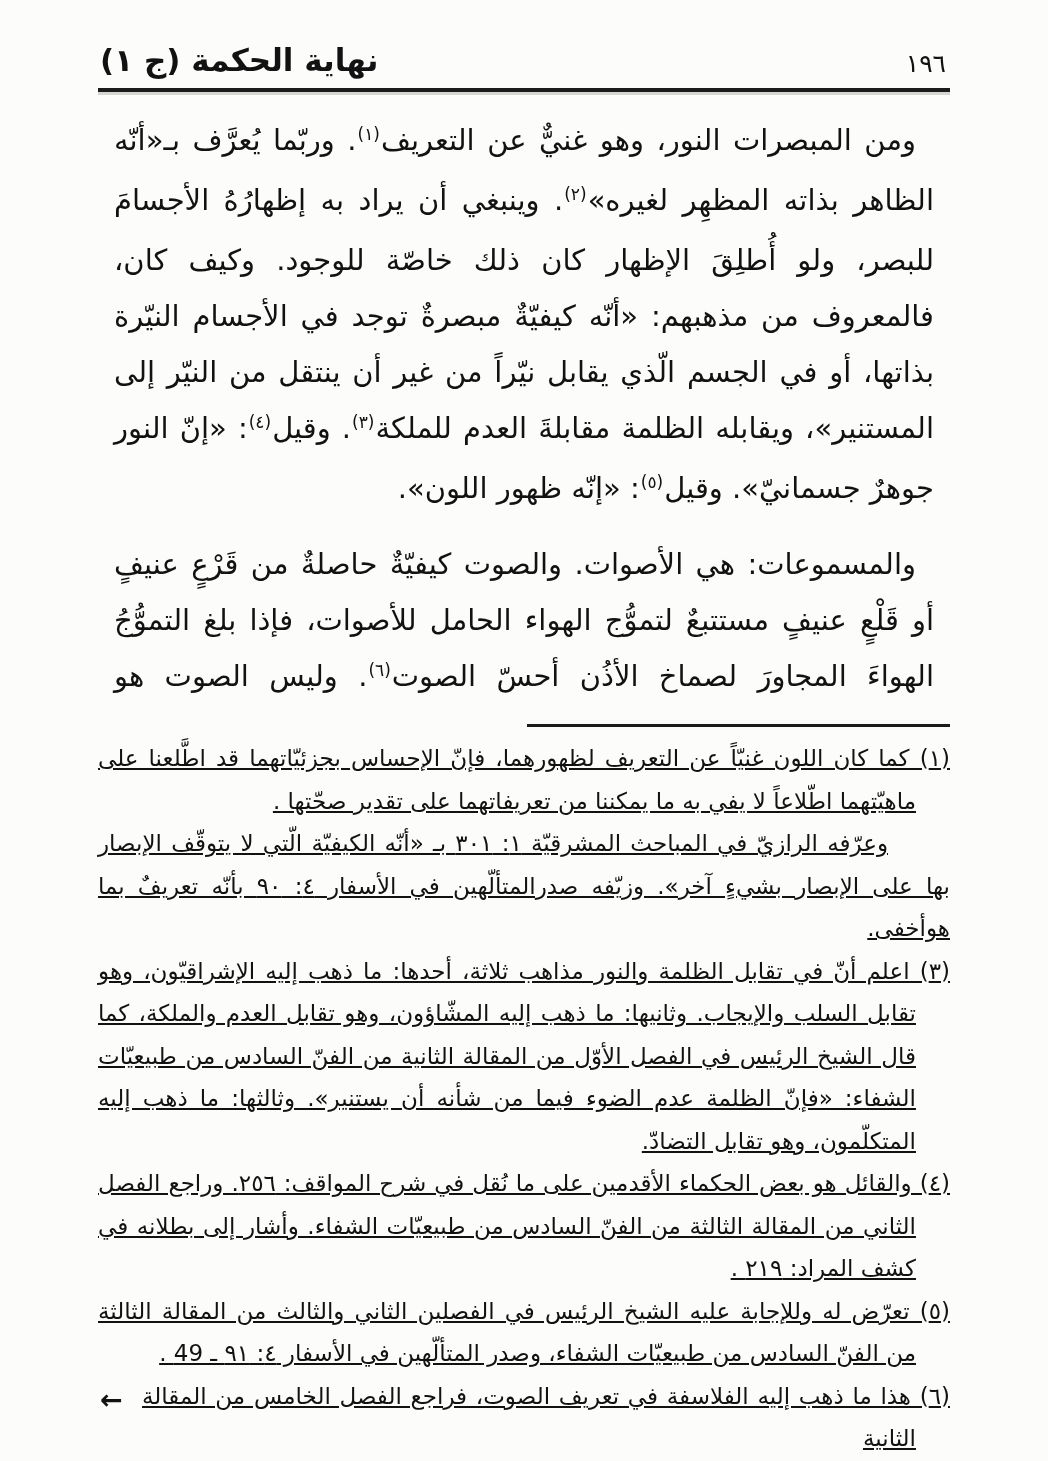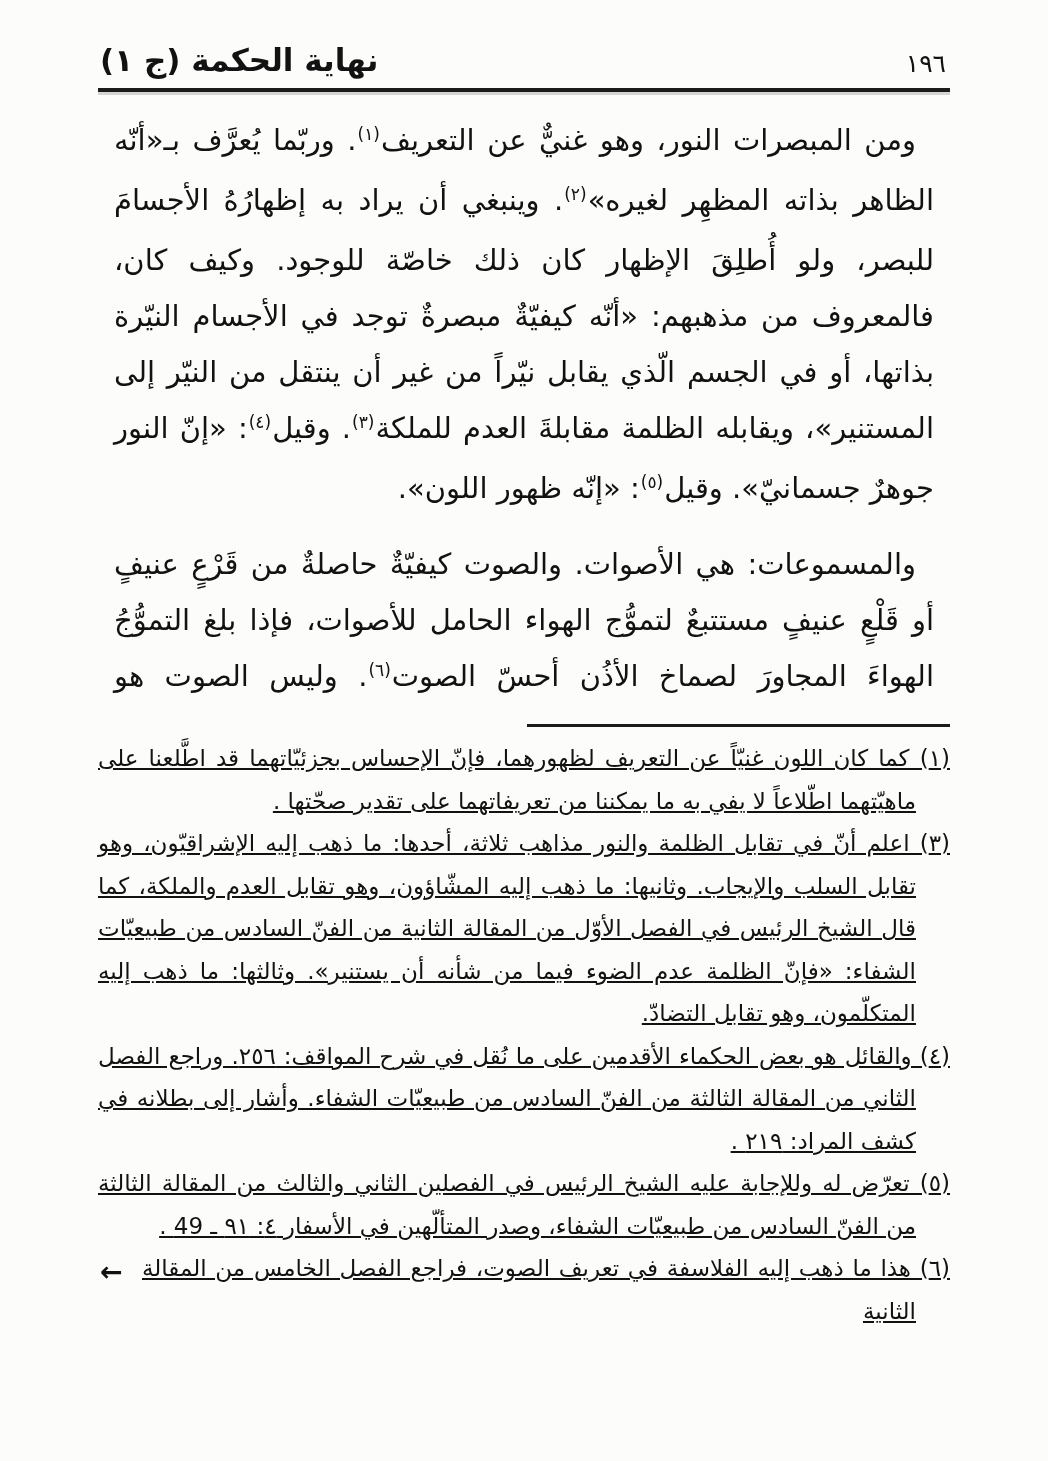--- a/index.html
+++ b/index.html
@@ -92,19 +92,20 @@
   <main class="body-text">
     <p class="body-p"><span>ومن المبصرات النور، وهو غنيٌّ عن التعريف</span><span class="fnref">(١)</span><span>. وربّما يُعرَّف بـ«أنّه الظاهر بذاته المظهِر لغيره»</span><span class="fnref">(٢)</span><span>. وينبغي أن يراد به إظهارُهُ الأجسامَ للبصر، ولو أُطلِقَ الإظهار كان ذلك خاصّة للوجود. وكيف كان، فالمعروف من مذهبهم: «أنّه كيفيّةٌ مبصرةٌ توجد في الأجسام النيّرة بذاتها، أو في الجسم الّذي يقابل نيّراً من غير أن ينتقل من النيّر إلى المستنير»، ويقابله الظلمة مقابلةَ العدم للملكة</span><span class="fnref">(٣)</span><span>. وقيل</span><span class="fnref">(٤)</span><span>: «إنّ النور جوهرٌ جسمانيّ». وقيل</span><span class="fnref">(٥)</span><span>: «إنّه ظهور اللون».</span></p>
 
     <p class="body-p stretch-last"><span>والمسموعات: هي الأصوات. والصوت كيفيّةٌ حاصلةٌ من قَرْعٍ عنيفٍ أو قَلْعٍ عنيفٍ مستتبعٌ لتموُّج الهواء الحامل للأصوات، فإذا بلغ التموُّجُ الهواءَ المجاورَ لصماخ الأذُن أحسّ الصوت</span><span class="fnref">(٦)</span><span>. وليس الصوت هو</span></p>
   </main>
 
   <div class="fn-sep"></div>
 
   <section class="footnotes">
     <p class="fn">(١) كما كان اللون غنيّاً عن التعريف لظهورهما، فإنّ الإحساس بجزئيّاتهما قد اطَّلعنا على ماهيّتهما اطّلاعاً لا يفي به ما يمكننا من تعريفاتهما على تقدير صحّتها .</p>
+    <p class="fn fn-cont">وعرّفه الرازيّ في المباحث المشرقيّة ١: ٣٠١ بـ «أنّه الكيفيّة الّتي لا يتوقّف الإبصار بها على الإبصار بشيءٍ آخر». وزيّفه صدرالمتألّهين في الأسفار ٤: ٩٠ بأنّه تعريفٌ بما هوأخفى.</p>
     <p class="fn">(٣) اعلم أنّ في تقابل الظلمة والنور مذاهب ثلاثة، أحدها: ما ذهب إليه الإشراقيّون، وهو تقابل السلب والإيجاب. وثانيها: ما ذهب إليه المشّاؤون، وهو تقابل العدم والملكة، كما قال الشيخ الرئيس في الفصل الأوّل من المقالة الثانية من الفنّ السادس من طبيعيّات الشفاء: «فإنّ الظلمة عدم الضوء فيما من شأنه أن يستنير». وثالثها: ما ذهب إليه المتكلّمون، وهو تقابل التضادّ.</p>
     <p class="fn">(٤) والقائل هو بعض الحكماء الأقدمين على ما نُقل في شرح المواقف: ٢٥٦. وراجع الفصل الثاني من المقالة الثالثة من الفنّ السادس من طبيعيّات الشفاء. وأشار إلى بطلانه في كشف المراد: ٢١٩ .</p>
     <p class="fn">(٥) تعرّض له وللإجابة عليه الشيخ الرئيس في الفصلين الثاني والثالث من المقالة الثالثة من الفنّ السادس من طبيعيّات الشفاء، وصدر المتألّهين في الأسفار ٤: ٩١ ـ 49 .</p>
     <p class="fn fn-last"><span>(٦) هذا ما ذهب إليه الفلاسفة في تعريف الصوت، فراجع الفصل الخامس من المقالة الثانية</span><span class="cont-arrow">←</span></p>
   </section>
 
 </div>
 
 </body></html>

